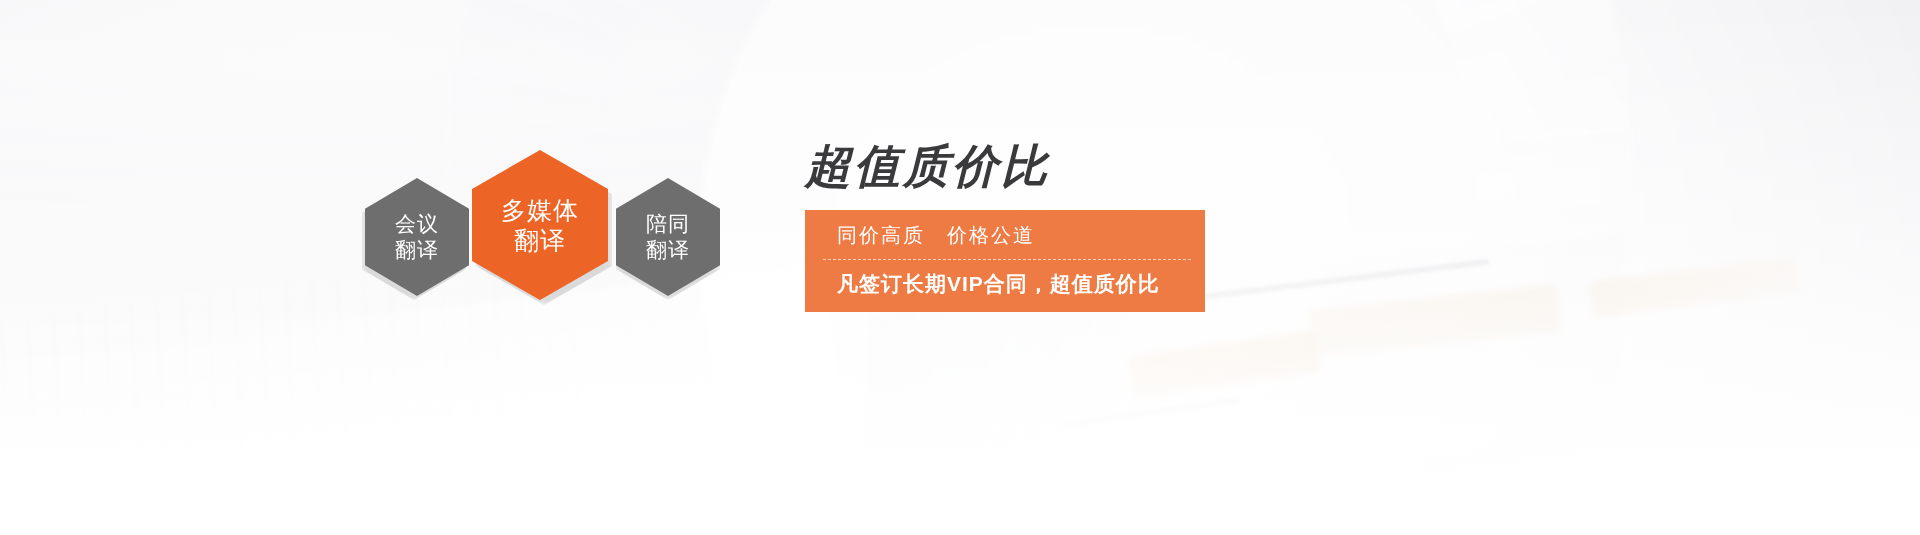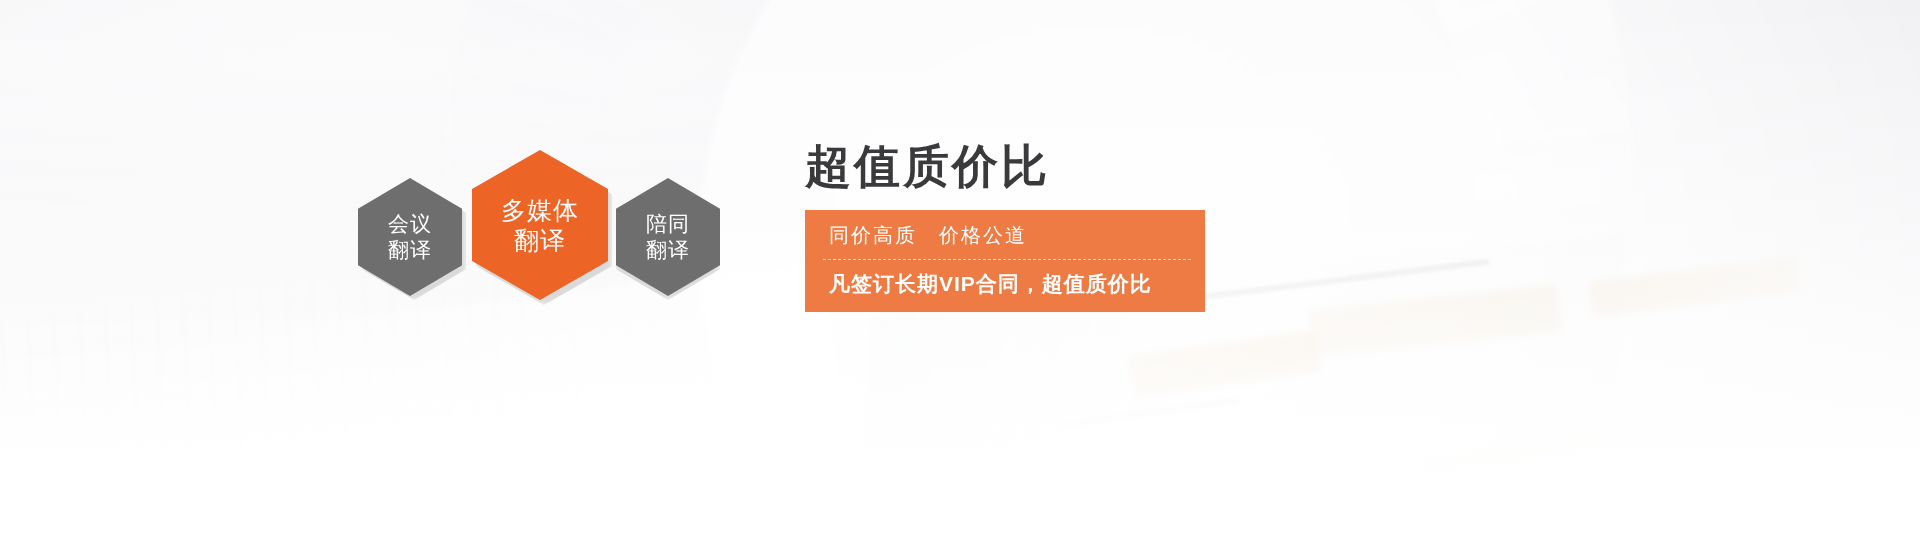--- a/index.html
+++ b/index.html
@@ -199,21 +199,21 @@
             clip-path: polygon(50% 0%, 100% 26%, 100% 74%, 50% 100%, 0% 74%, 0% 26%);
     line-height: 1.22;
     letter-spacing: 1px;
   }
   .hex-side {
     width: 104px;
     height: 118px;
     background: #6e6e6e;
     font-size: 21px;
   }
-  .hex-left  { left: 0px;   top: 28px; }
+  .hex-left  { left: 7px;   top: 28px; }
   .hex-right { left: 258px; top: 28px; }
   .hex-center {
     left: 114px;
     top: 0px;
     width: 136px;
     height: 150px;
     background: #ec6526;
     font-size: 25px;
     z-index: 3;
   }
@@ -237,31 +237,32 @@
     width: 420px;
   }
   .headline {
     font-size: 46px;
     font-weight: bold;
     color: #3a3a3c;
     letter-spacing: 3px;
     line-height: 1.25;
     margin: 0 0 14px 0;
     white-space: nowrap;
+    font-style: italic;
   }
   .promo-box {
     width: 400px;
     background: #ed7b43;
     padding: 12px 0 14px 0;
     box-sizing: border-box;
   }
   .promo-line {
     color: #ffffff;
     white-space: nowrap;
-    padding-left: 24px;
+    padding-left: 32px;
   }
   .promo-line-1 {
     font-size: 20px;
     letter-spacing: 2px;
     padding-bottom: 10px;
   }
   .promo-divider {
     height: 0;
     border-top: 1px dashed rgba(255,255,255,0.65);
     margin: 0 14px 10px 18px;

